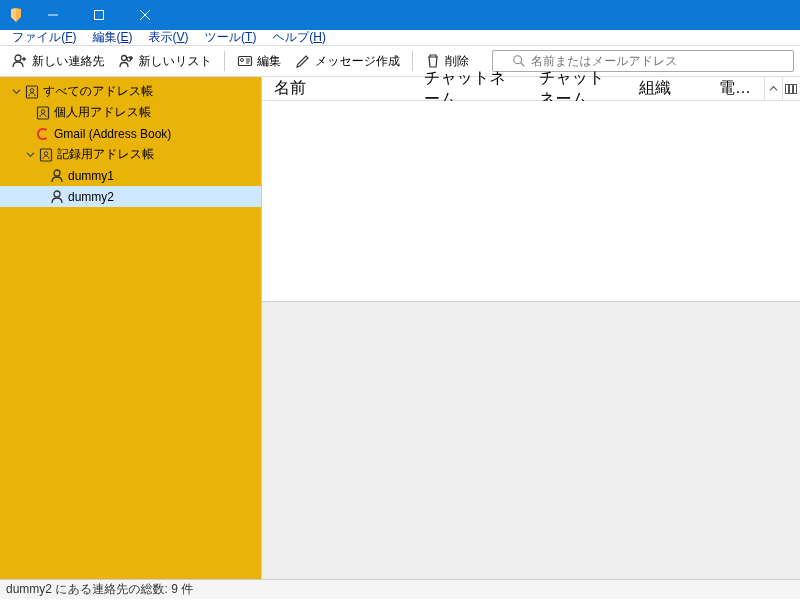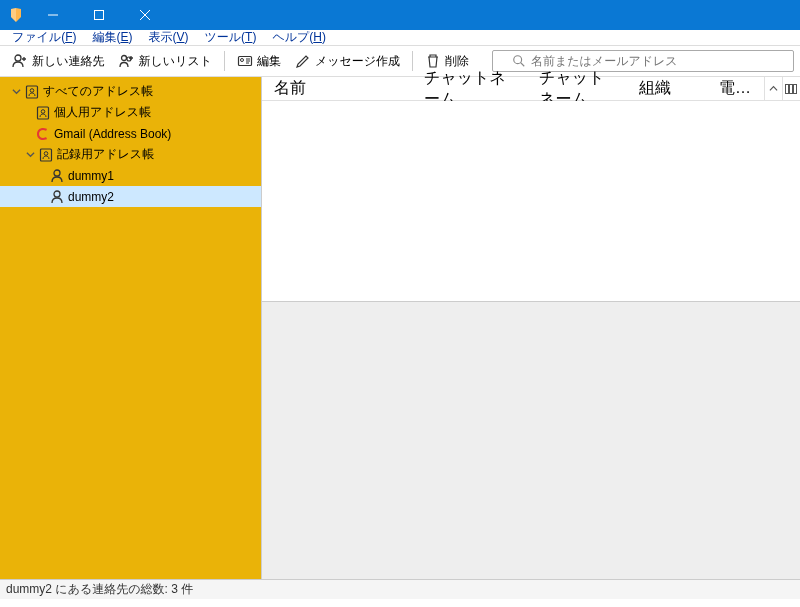--- a/index.html
+++ b/index.html
@@ -246,14 +246,14 @@
             <rect x="8.5" y="0.5" width="3" height="9" fill="none" stroke="#555"></rect>
           </svg>
         </div>
     </div>
     <div class="list-area"></div>
     <div class="detail-area"></div>
   </div>
 </div>
 
 <div class="statusbar">
-  <span>dummy2 にある連絡先の総数: 3 件</span>
+  <span>dummy2 にある連絡先の総数: 9 件</span>
 </div>
 
 </body></html>

